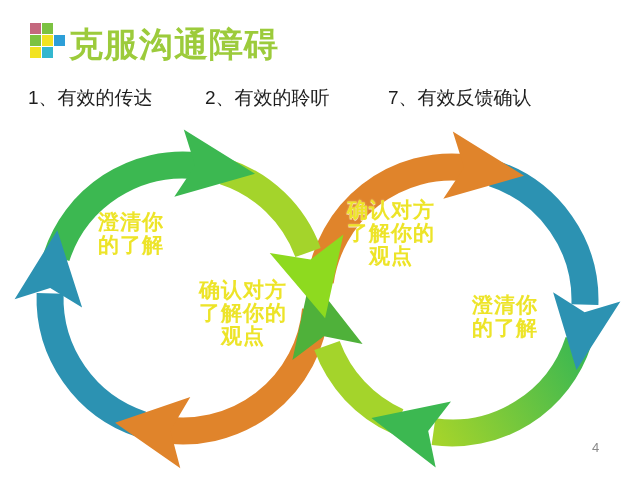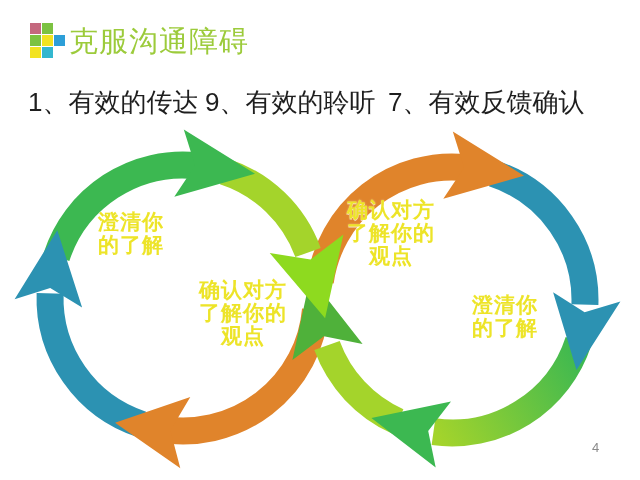--- a/index.html
+++ b/index.html
@@ -10,25 +10,25 @@
     --title-green:#9CCB3B; --label-yellow:#EDE428; --text-dark:#1E1E1E; --page-gray:#8A8A8A;
   }
   .abs{position:absolute;}
   #title-icon{
     left:30px;top:23px;width:37px;height:37px;
     display:grid;grid-template-columns:repeat(3,11px);grid-template-rows:repeat(3,11px);
     gap:1px;
   }
   #title-icon span{width:11px;height:11px;display:block;}
   #slide-title{
-    left:69px;top:22px;font-size:29px;font-weight:normal;
+    left:69px;top:22px;font-size:34px;font-weight:bold;
     color:var(--title-green);letter-spacing:1px;white-space:nowrap;
   }
   .list-item{
-    top:85px;font-size:26px;color:var(--text-dark);white-space:nowrap;
+    top:85px;font-size:19px;color:var(--text-dark);white-space:nowrap;
   }
   #list-item-1{left:28px;} #list-item-2{left:205px;} #list-item-3{left:388px;}
   #cycles{left:0;top:0;width:640px;height:480px;}
   .cycle-label{
     font-size:21px;font-weight:bold;color:var(--label-yellow);
     line-height:1.1;text-align:center;white-space:pre-line;letter-spacing:1px;
     text-shadow:0 1px 0 rgba(255,255,255,.65),0 0 2px rgba(255,255,255,.5);
   }
   #label-left-top{left:72px;top:210px;width:118px;}
   #label-left-bottom{left:182px;top:278px;width:122px;}
@@ -46,21 +46,21 @@
     <span style="background: rgb(124, 194, 66);"></span>
     <span style="background: rgb(242, 227, 33);"></span>
     <span style="background: rgb(45, 159, 216);"></span>
     <span style="background: rgb(242, 227, 33);"></span>
     <span style="background: rgb(51, 183, 207);"></span>
     <span style="background: transparent;"></span>
   </div>
 <div class="abs" id="slide-title">克服沟通障碍</div>
 
 <div class="abs list-item" id="list-item-1">1、有效的传达</div>
-<div class="abs list-item" id="list-item-2">9、有效的聆听</div>
+<div class="abs list-item" id="list-item-2">2、有效的聆听</div>
 <div class="abs list-item" id="list-item-3">7、有效反馈确认</div>
 
 <svg class="abs" id="cycles" viewBox="0 0 640 480">
     <defs>
       <linearGradient id="grad-rb" gradientUnits="userSpaceOnUse" x1="576.9791185645258" y1="345.48867906231396" x2="433.48997757231126" y2="431.7056531426289">
         <stop offset="0" stop-color="#3CB851"></stop>
         <stop offset="1" stop-color="#A4D42B"></stop>
       </linearGradient>
     </defs>
     <path d="M 141.9 424.5 A 133 133 0 0 1 50.1 293.4" fill="none" stroke="#2C92B2" stroke-width="27"></path>

